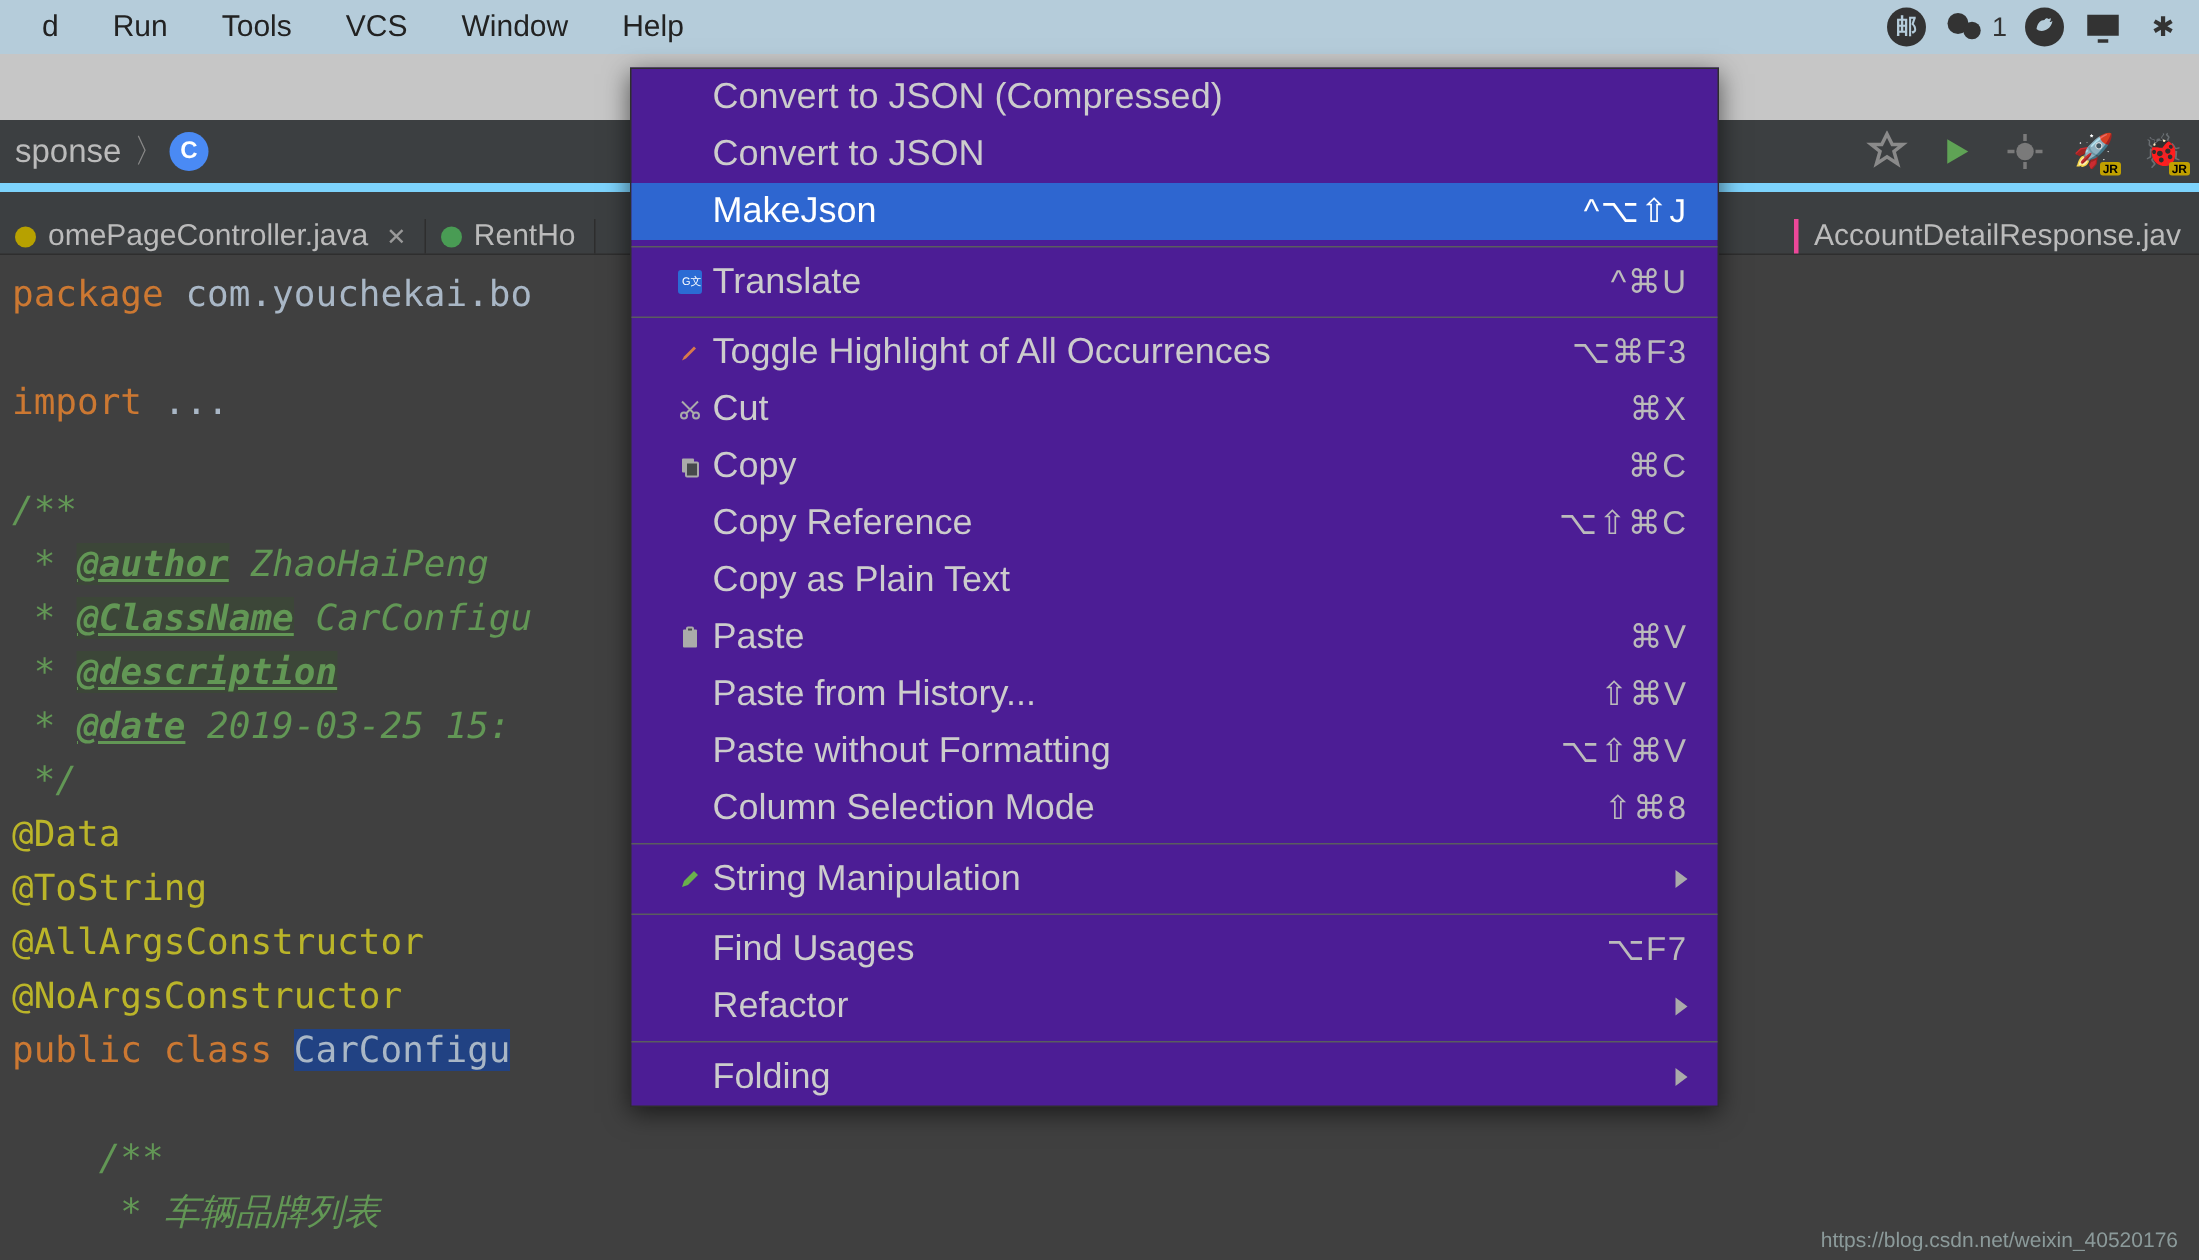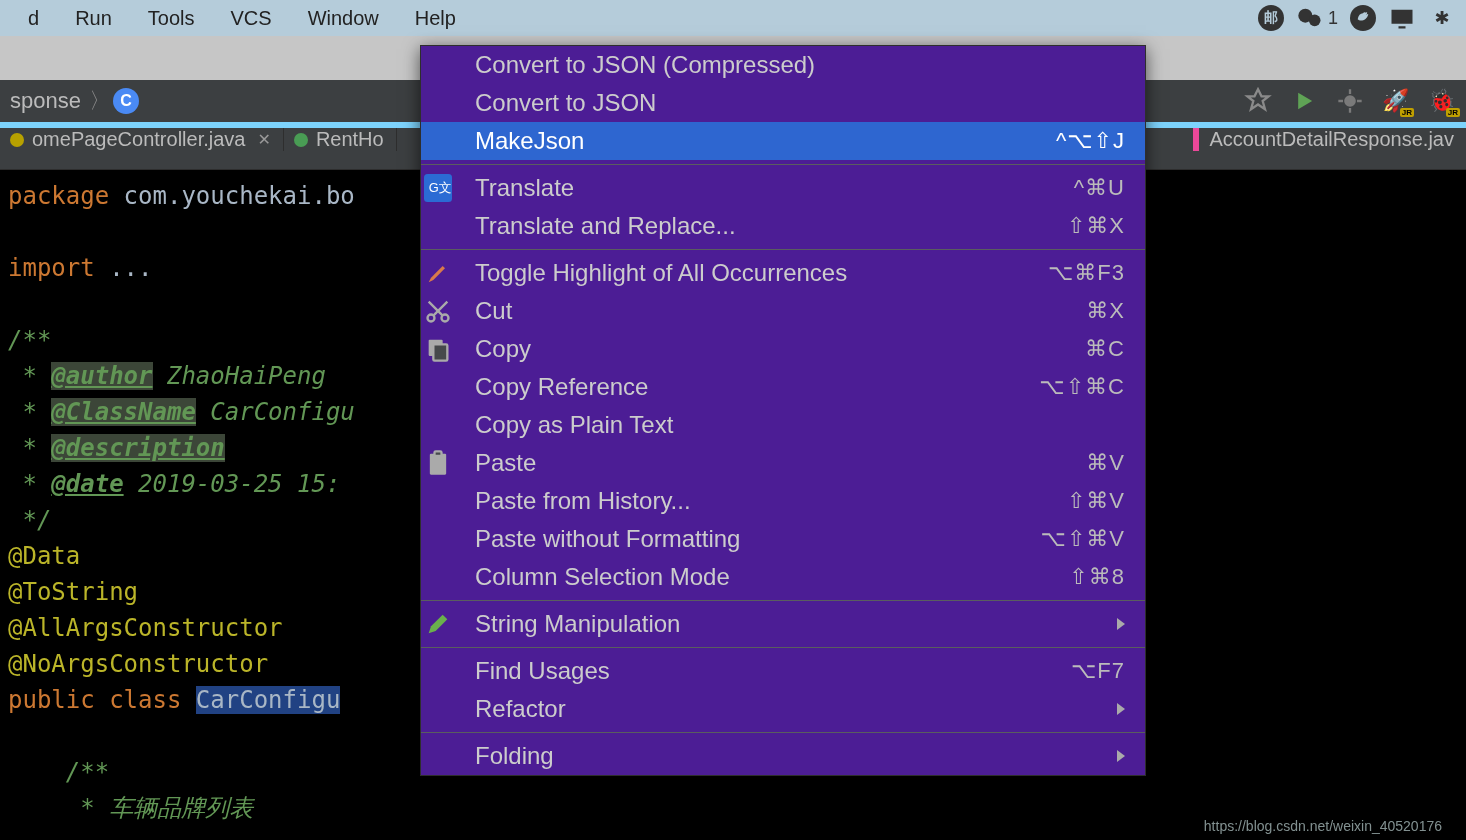--- a/index.html
+++ b/index.html
@@ -77,45 +77,45 @@
     content:"JR"; position:absolute; bottom:-2px; right:-4px;
     font-size:8px; background:#c0a000; color:#000; padding:0 2px;
     border-radius:2px; font-weight:bold;
   }
 
   
   .tabs-row {
     height: 42px;
     background: #3c3f41;
     display: flex;
-    align-items: flex-start;
+    align-items: flex-end;
     font-size: 20px;
     color: #bbb;
     border-bottom: 1px solid #2e2e2e;
   }
   .tabs-row .tab {
     display: flex; align-items: center; padding: 0 12px 0 10px;
     gap: 8px; border-right: 1px solid #2e2e2e;
     max-width: 100%;
   }
   .file-dot { width:14px; height:14px; border-radius:50%; flex:none; }
   .file-dot.green { background:#499c54; }
   .file-dot.yellow { background:#b7a100; }
   .tab-close { color:#999; font-size:16px; padding-left:4px; }
-  .tabs-row .tab.right-tab { margin-left:auto; border-left:6px solid #ec4899; border-right:none; }
+  .tabs-row .tab.right-tab { margin-left:auto; border-left:3px solid #ec4899; border-right:none; }
 
   
   .editor {
     position: relative;
     font-family: "Menlo","Consolas",monospace;
     font-size: 24px;
     line-height: 36px;
     color: #a9b7c6;
     padding: 8px 0 0 8px;
-    background: #000000;
+    background: #404040;
     height: calc(840px - 36px - 44px - 48px - 42px);
     white-space: pre;
   }
   .kw { color: #cc7832; }
   .pkg { color: #a9b7c6; }
   .doc { color: #629755; font-style: italic; }
   .doc-tag { color: #629755; font-style: italic; font-weight: bold; text-decoration: underline; }
   .doc-bg { background: #3c4638; }
   .ann { color: #bbb529; }
   .cname-sel { background:#214283; color:#a9b7c6; }
@@ -135,35 +135,35 @@
     z-index: 100;
   }
   .cm-row {
     display: flex;
     align-items: center;
     height: 38px;
     padding: 0 20px 0 54px;
     position: relative;
   }
   .cm-row .cm-icon {
-    position: absolute; left: 3px; top: 50%; transform: translateY(-50%);
-    width: 28px; height: 28px; display:flex; align-items:center; justify-content:center;text-align:center;
+    position: absolute; left: 31px; top: 50%; transform: translateY(-50%);
+    width: 16px; height: 28px; display:flex; align-items:center; justify-content:center;text-align:center;
   }
   .cm-row .cm-label { flex: 1; }
   .cm-row .cm-shortcut { color:#bbb; font-size:22px; letter-spacing:1px; }
   .cm-row.sel { background:#2e66d0; color:#fff; }
   .cm-row.sel .cm-shortcut { color:#fff; }
   .cm-sep { height:1px; background:#5a5d5f; margin:4px 0; }
   .cm-sub::after {
     content:""; border-left:8px solid #aaa; border-top:6px solid transparent;
     border-bottom:6px solid transparent; margin-left:auto;
   }
 
   .watermark {
-    position:absolute; right:24px; bottom:6px;
+    position:absolute; right:14px; bottom:6px;
     font-size:14px; color:#9aa; opacity:.85;
     font-family: Arial, sans-serif;
   }
 </style>
 </head>
 <body>
 
 <div class="menubar">
   <div class="menu-item">d</div>
   <div class="menu-item">Run</div>
@@ -273,24 +273,20 @@
     <div class="cm-row">
       <span class="cm-icon">
         <svg viewBox="0 0 24 24">
           <rect width="24" height="24" rx="3" fill="#2b6bd4"></rect>
           <text x="4" y="15" font-size="11" fill="#fff" font-family="Arial">G文</text>
         </svg>
       </span>
       <span class="cm-label">Translate</span>
       <span class="cm-shortcut">^⌘U</span>
     </div>
-    <div class="cm-row">
-      <span class="cm-label">Translate and Replace...</span>
-      <span class="cm-shortcut">⇧⌘X</span>
-    </div>
     <div class="cm-sep"></div>
     <div class="cm-row">
       <span class="cm-icon">
         <svg viewBox="0 0 24 24">
           <path fill="#d97a4a" d="M4 20l4-2 10-10-2-2L6 16l-2 4z"></path>
         </svg>
       </span>
       <span class="cm-label">Toggle Highlight of All Occurrences</span>
       <span class="cm-shortcut">⌥⌘F3</span>
     </div>

